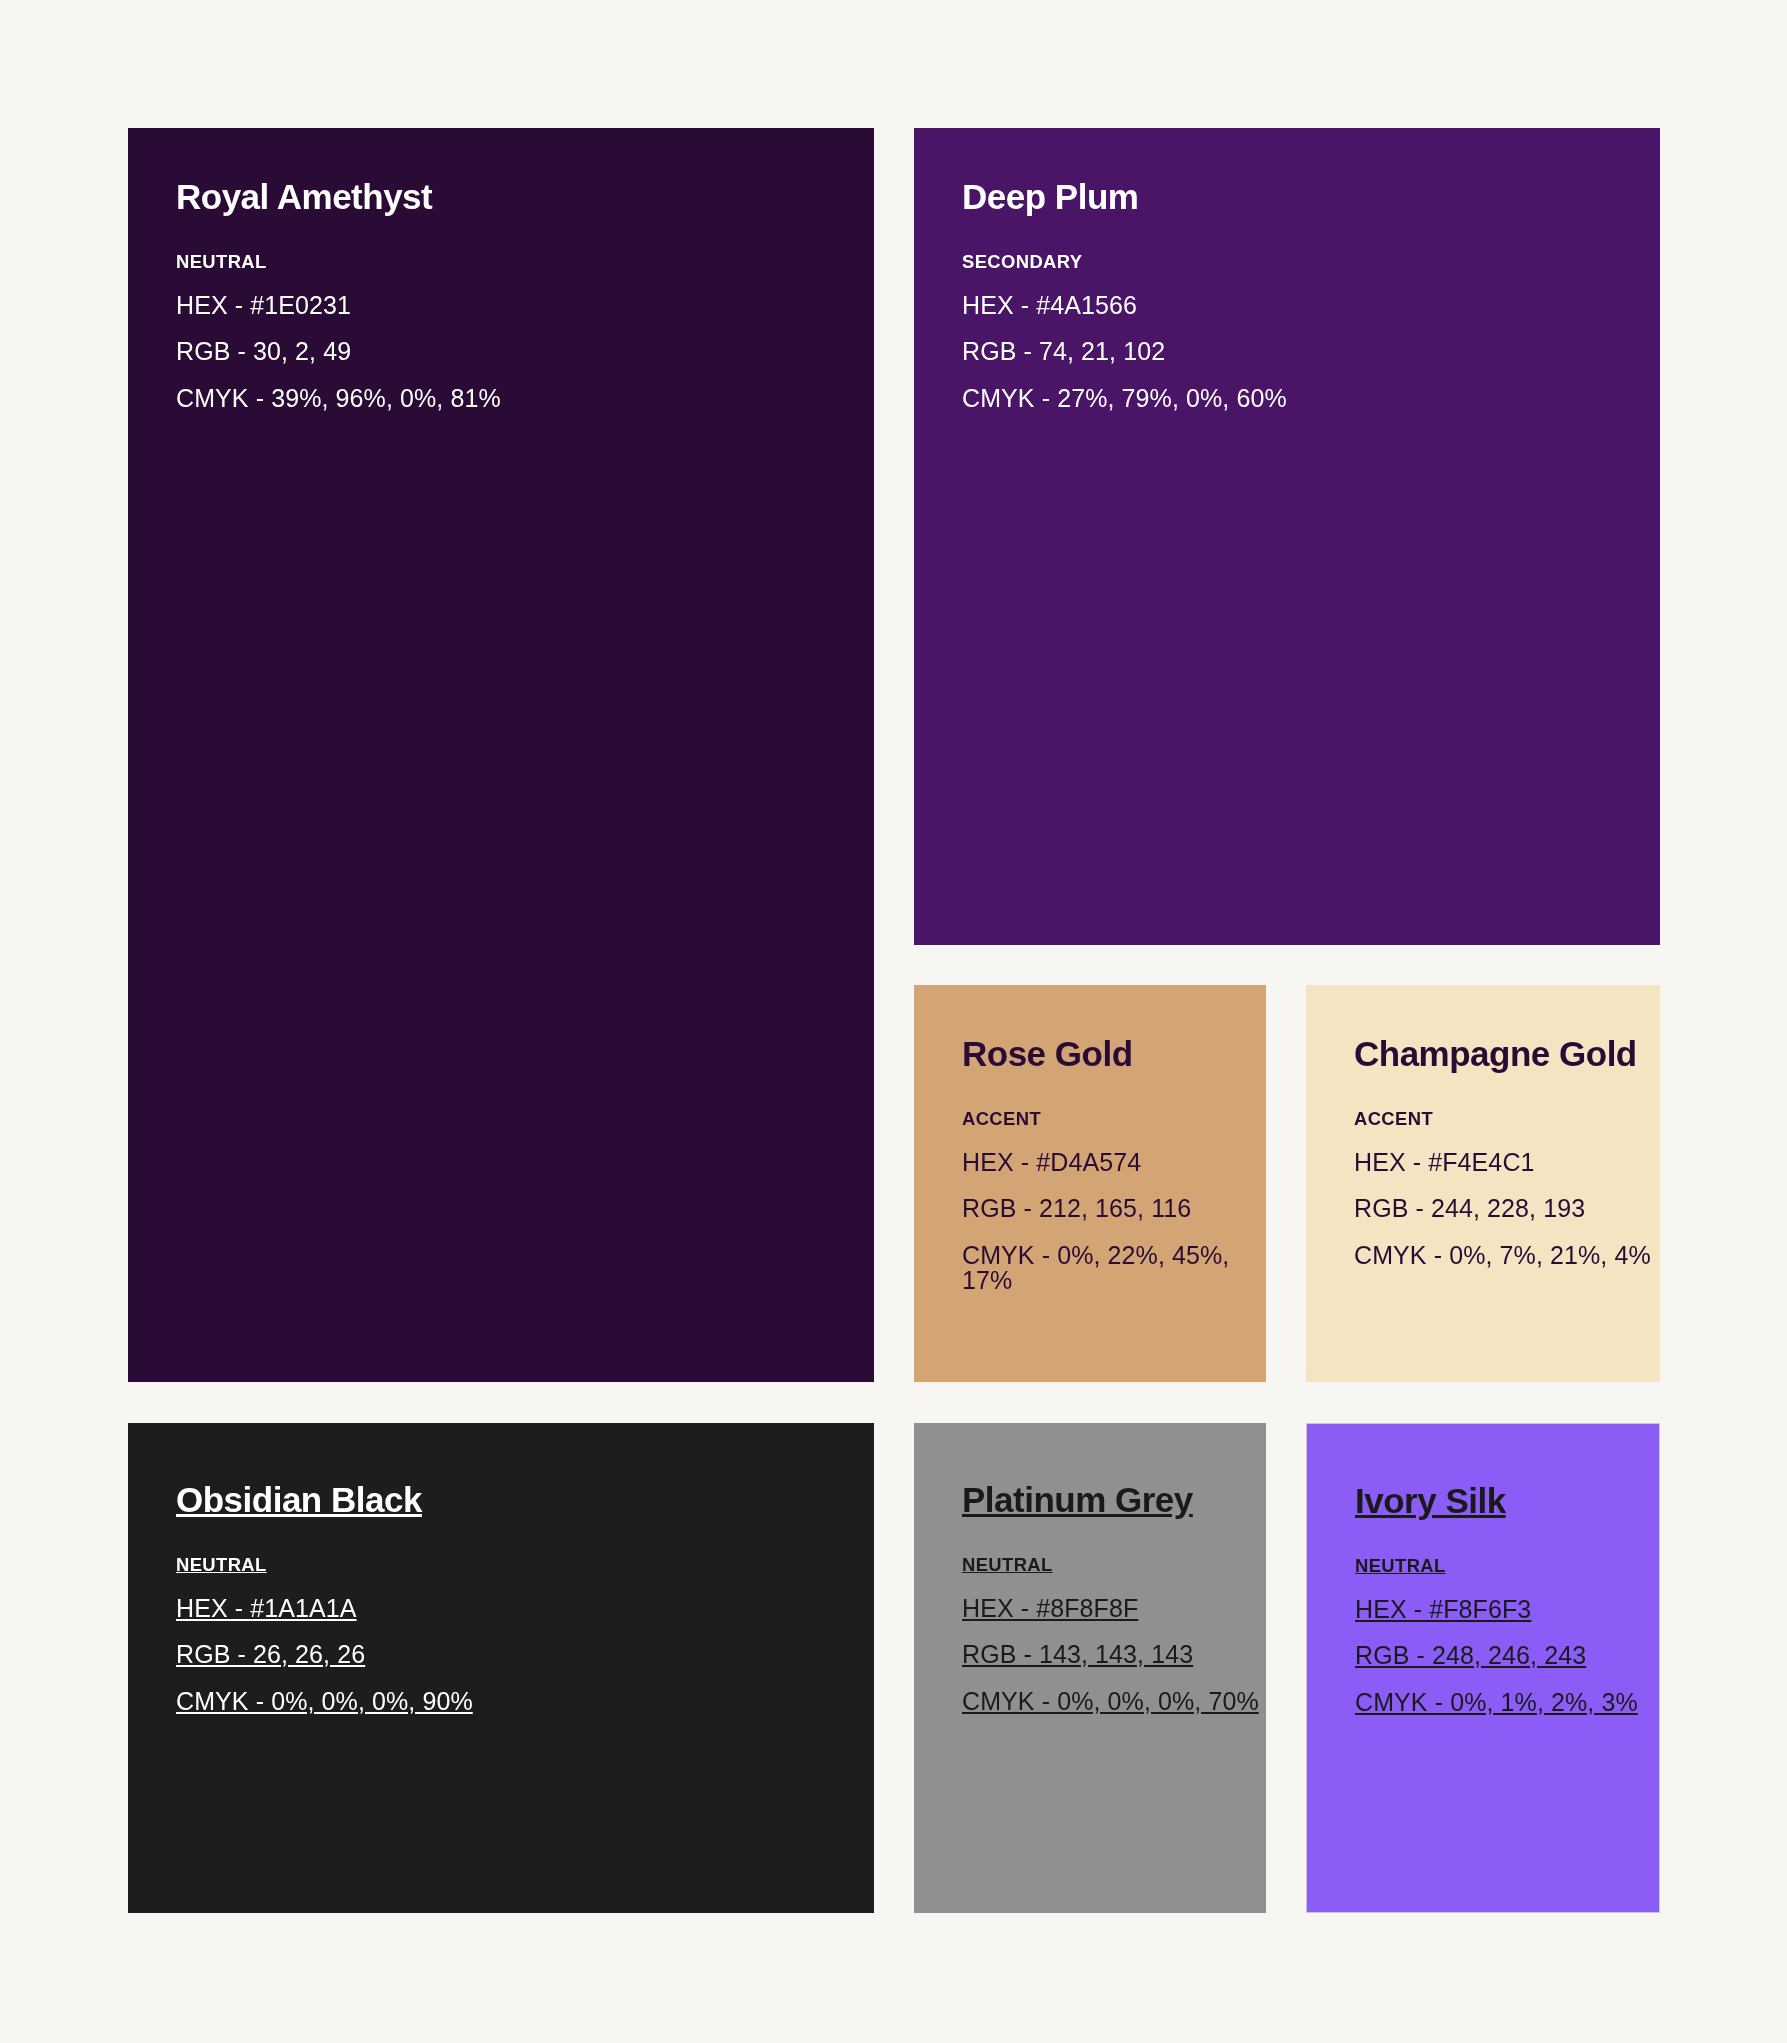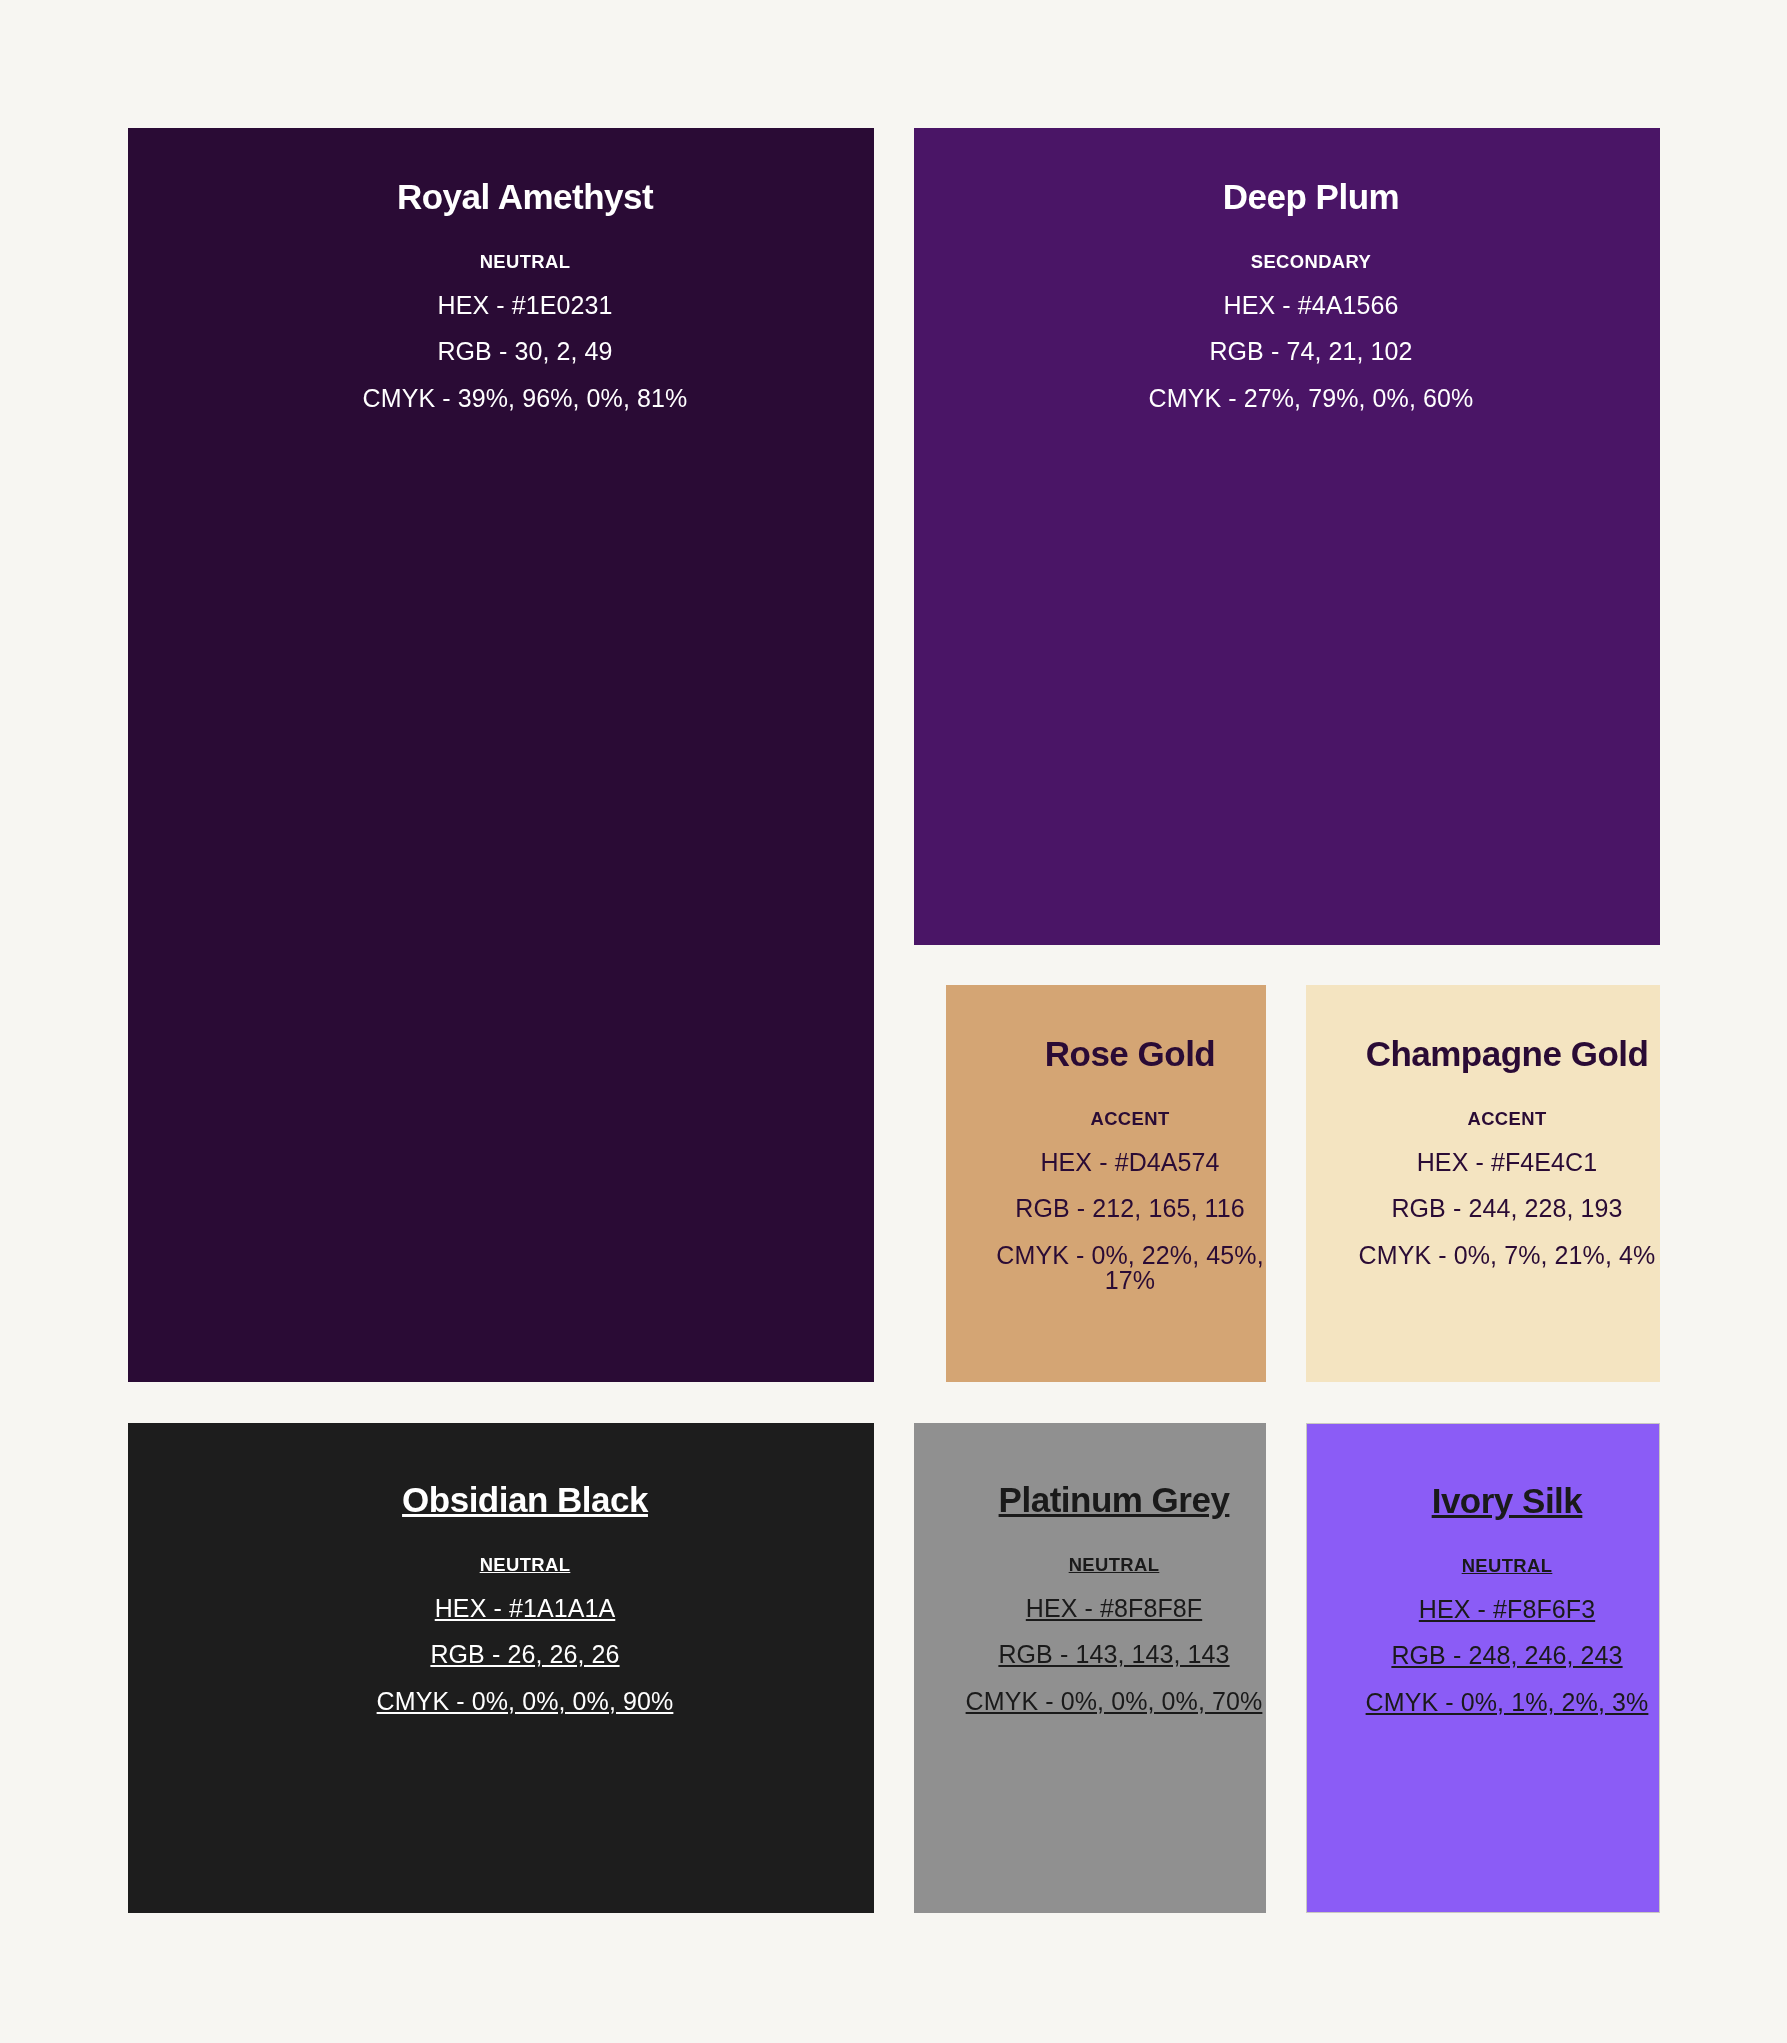--- a/index.html
+++ b/index.html
@@ -23,32 +23,31 @@
     height: 1786px;
     display: grid;
     grid-template-columns: 746px 352px 354px;
     grid-template-rows: 817px 40px 397px 41px 490px;
     column-gap: 40px;
   }
 
   
   .card-primary   { grid-column: 1 / 2; grid-row: 1 / 4; }
   .card-secondary { grid-column: 2 / 4; grid-row: 1 / 2; }
-  .card-accent-1  { grid-column: 2 / 3; grid-row: 3 / 4; margin-left: 32px; }
+  .card-accent-1  { grid-column: 2 / 3; grid-row: 3 / 4; }
   .card-accent-2  { grid-column: 3 / 4; grid-row: 3 / 4; }
   .card-neutral-1 { grid-column: 1 / 2; grid-row: 5 / 6; }
   .card-neutral-2 { grid-column: 2 / 3; grid-row: 5 / 6; }
   .card-neutral-3 { grid-column: 3 / 4; grid-row: 5 / 6; }
 
   .swatch-card {
     position: relative;
     padding-left: 48px;
     padding-top: 51px;
     overflow: hidden;
-    text-align: center;
   }
 
   
   .card-neutral-1, .card-neutral-2, .card-neutral-3 { padding-top: 59px; text-decoration: underline; }
 
   .swatch-title {
     font-size: 35px;
     font-weight: 700;
     letter-spacing: -0.5px;
     line-height: 1.05;

